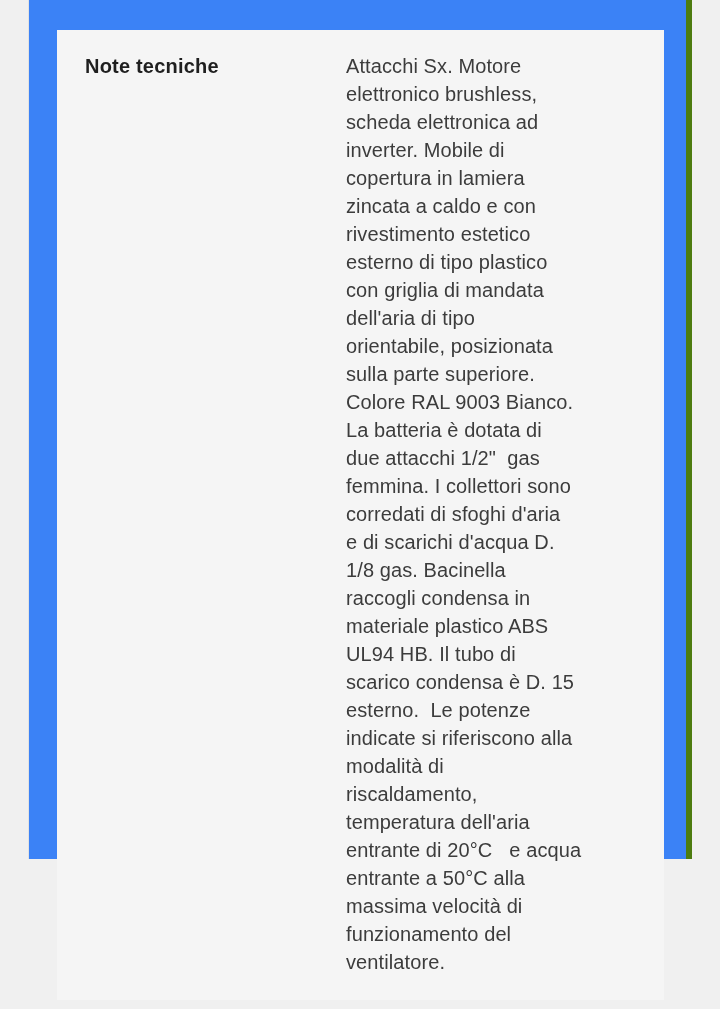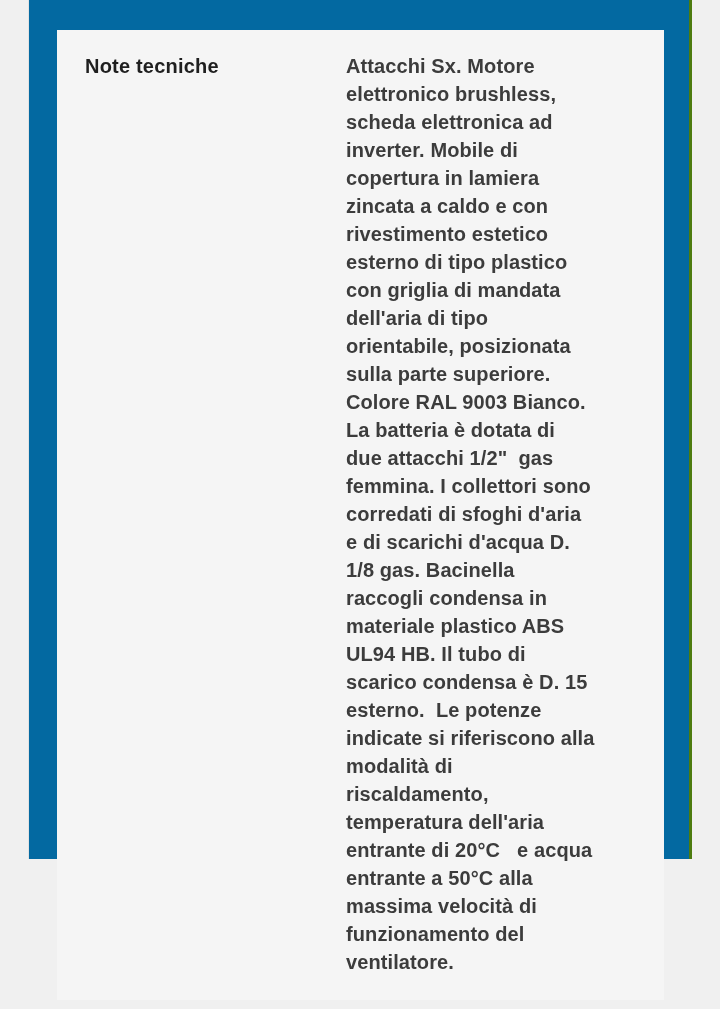--- a/index.html
+++ b/index.html
@@ -23,23 +23,23 @@
     background: #f0f0f0;
   }
   .gutter.left  { left: 0; }
   .gutter.right { right: 0; }
   .content-area {
     position: absolute;
     left: 28px;
     top: 0;
     width: 664px;
     height: 859px;
-    background: #0369a1;
+    background: #3b82f6;
     border-left: 1px solid #e2e2e2;
-    border-right: 3px solid #4d7c0f;
+    border-right: 6px solid #4d7c0f;
   }
   .spec-row {
     position: absolute;
     left: 28px;
     top: 30px;
     width: 607px;
     min-height: 963px;
     background: #f5f5f5;
     padding: 22px 24px 24px 28px;
     display: flex;
@@ -51,21 +51,21 @@
     font-size: 20px;
     line-height: 28px;
     font-weight: 700;
     color: #1f1f1f;
     letter-spacing: 0.2px;
   }
   .spec-value {
     flex: 1 1 auto;
     font-size: 20px;
     line-height: 28px;
-    font-weight: 700;
+    font-weight: 400;
     color: #3c3c3c;
     white-space: pre-wrap;
     letter-spacing: 0.1px;
   }
 </style>
 </head>
 <body>
 
 <div class="viewport">
   <div class="gutter left"></div>

